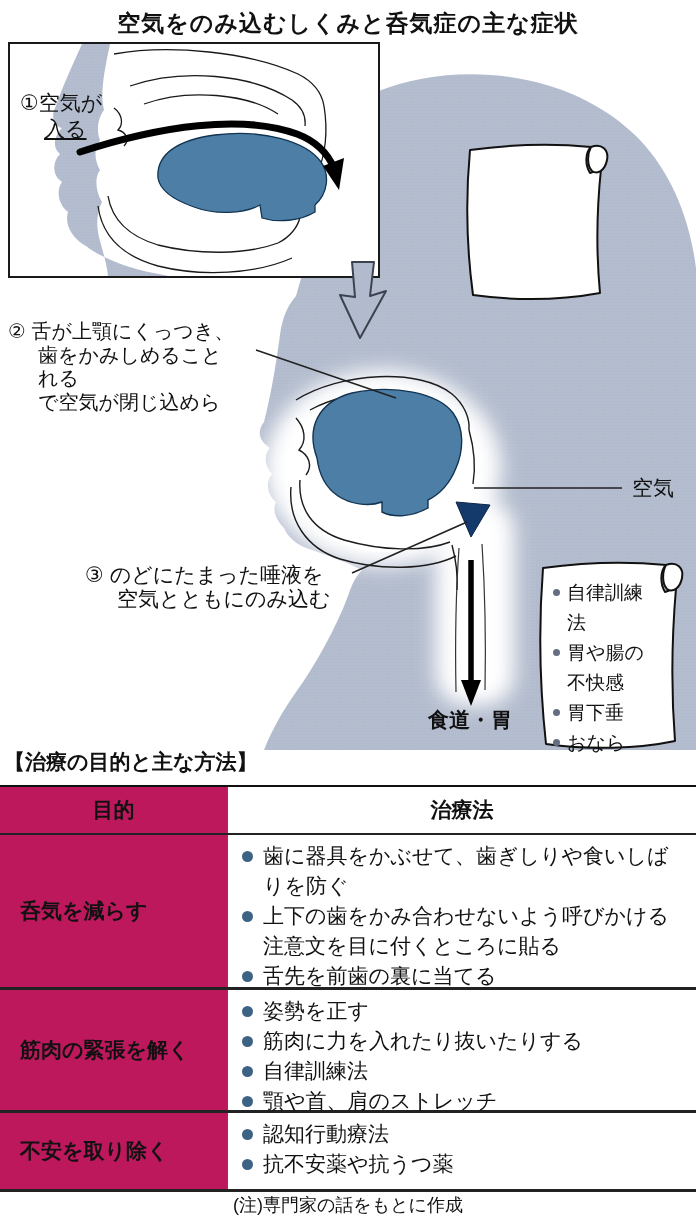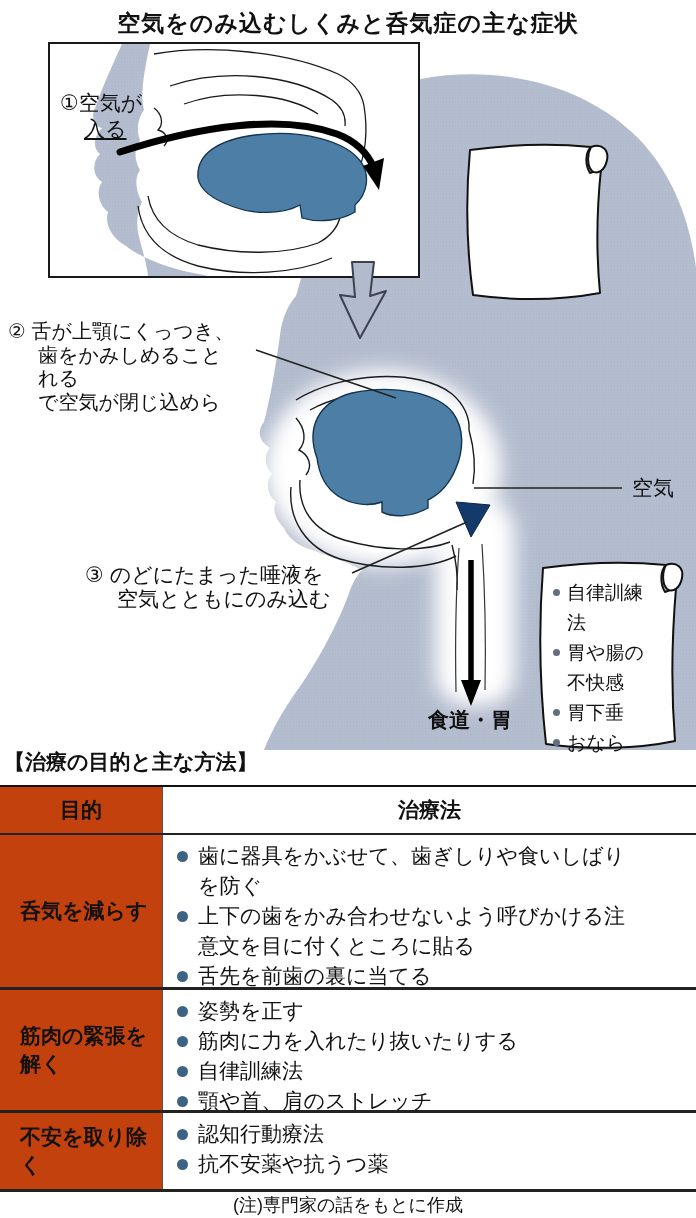--- a/index.html
+++ b/index.html
@@ -6,21 +6,21 @@
   body{
     width:696px;height:1218px;position:relative;background:#fff;overflow:hidden;
     font-family:"Liberation Sans","DejaVu Sans",sans-serif;color:#111;
   }
   .abs{position:absolute;}
   
   .title{left:0;top:8px;width:696px;text-align:center;font-size:23px;font-weight:bold;letter-spacing:1px;z-index:5;}
   
   #main-art{left:0;top:0;z-index:0;}
   
-  .inset{left:8px;top:42px;width:368px;height:232px;background:#fff;border:2px solid #1a1a1a;z-index:2;margin-left:40px;}
+  .inset{left:8px;top:42px;width:368px;height:232px;background:#fff;border:2px solid #1a1a1a;z-index:2;}
   .inset svg{position:absolute;left:0;top:0;}
   .step1{left:10px;top:46px;font-size:21px;line-height:26px;z-index:3;}
   .step1 .l2{padding-left:24px;text-decoration:underline;}
   
   #big-arrow{left:330px;top:253px;z-index:3;}
   
   .step2{left:8px;top:320px;font-size:20px;line-height:23.5px;z-index:4;}
   .step2 .cont{padding-left:30px;}
   .step3{left:85px;top:563px;font-size:21px;line-height:24px;z-index:4;}
   .step3 .cont{padding-left:32px;}
@@ -37,21 +37,21 @@
   .scroll1 .si{line-height:33px;}
   .scroll2{left:535px;top:560px;width:152px;height:192px;}
   .scroll2 .items{left:18px;top:18px;width:100px;}
   .scroll2 .si{line-height:30px;width:86px;}
   
   .t-heading{left:4px;top:748px;font-size:21px;font-weight:bold;z-index:5;}
   .ttable{left:0;top:785px;width:696px;z-index:5;border-top:2px solid #111;border-bottom:2px solid #111;}
   .trow{display:flex;border-bottom:3px solid #222;}
   .trow:last-of-type{border-bottom:none;}
   .thead-row{border-bottom:2px solid #222;}
-  .pcell{width:163px;box-sizing:border-box;background:#c2410c;border-right:1px solid #555;flex-shrink:0;}
+  .pcell{width:228px;box-sizing:border-box;background:#be185d;border-right:1px solid #555;flex-shrink:0;}
   .mcell{flex:1;background:#fff;}
   .thead-row .pcell,.thead-row .mcell{display:flex;align-items:center;justify-content:center;font-size:21px;font-weight:bold;}
   .thead-row{height:46px;}
   .r1{height:152px;}.r2{height:120px;}.r3{height:76px;}
   .body-row .pcell{display:flex;align-items:center;padding-left:20px;font-size:21px;font-weight:bold;}
   .body-row .mcell{padding:6px 20px 0 14px;box-sizing:border-box;}
   .mitem{display:flex;line-height:30px;font-size:21px;max-width:452px;}
   .mitem .dot{width:11px;height:11px;border-radius:50%;background:#3d6384;flex-shrink:0;margin:10px 10px 0 0;}
   .mitem .mtxt{flex:1;}
   .note-row{height:26px;display:flex;align-items:center;justify-content:center;font-size:18px;background:#fff;}

